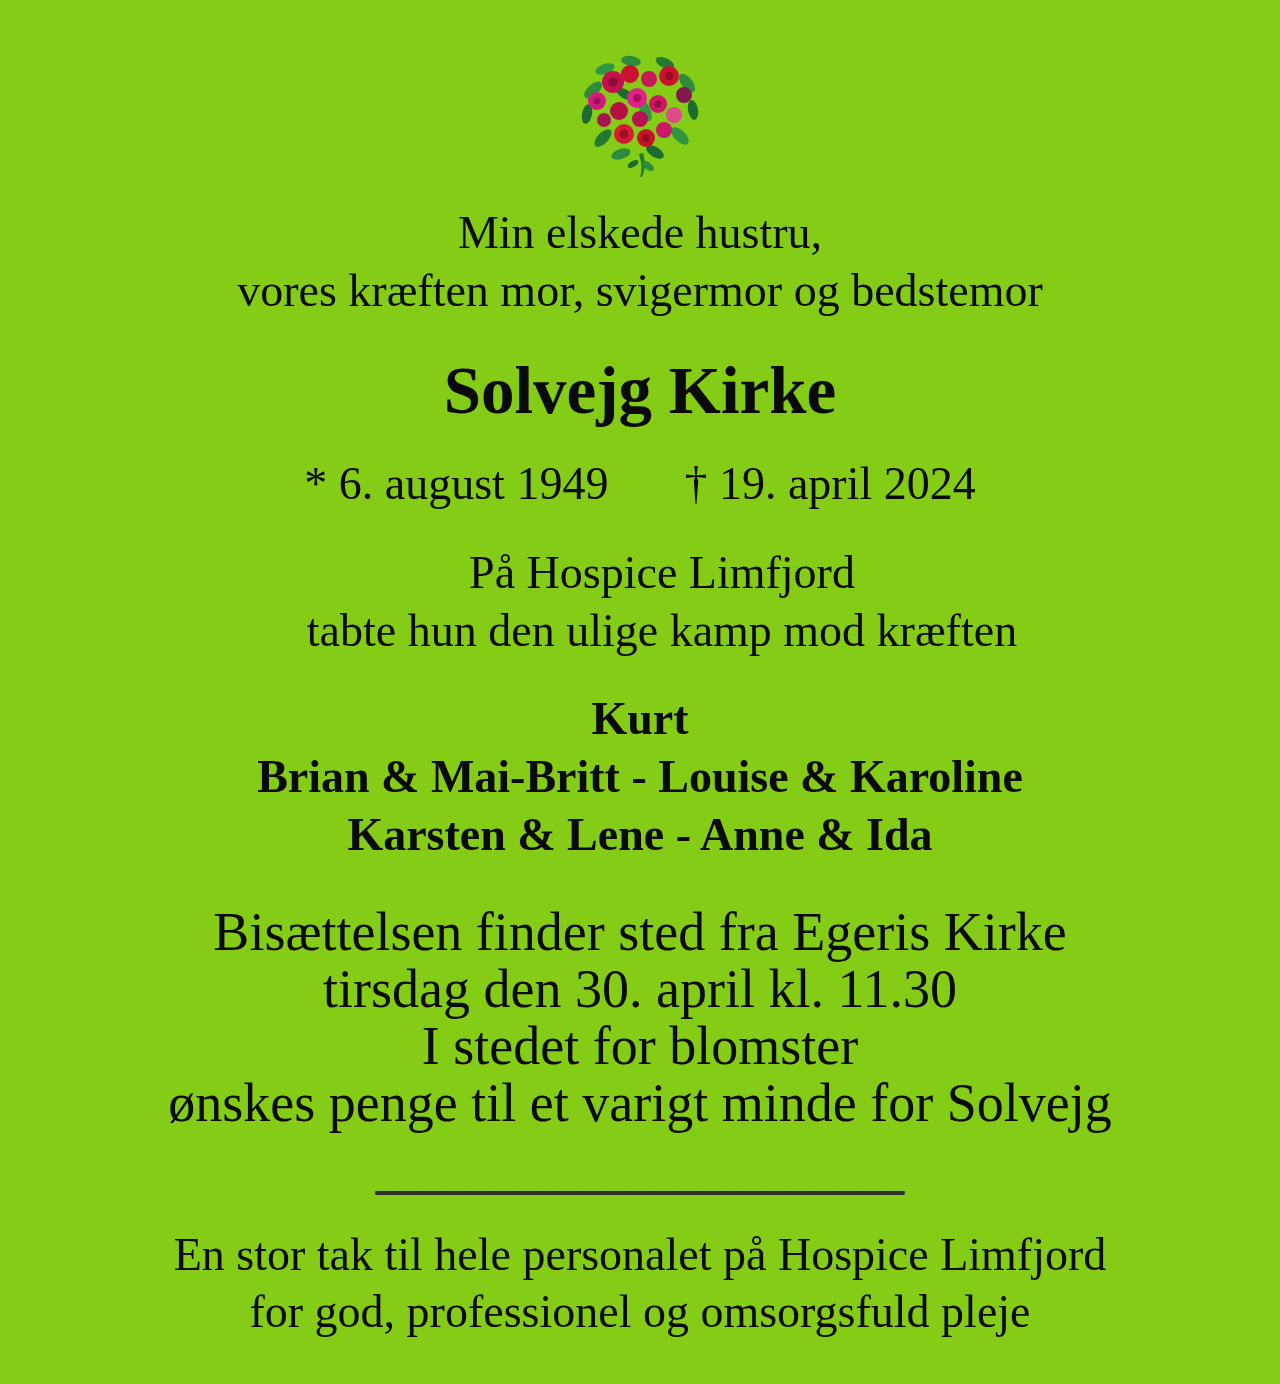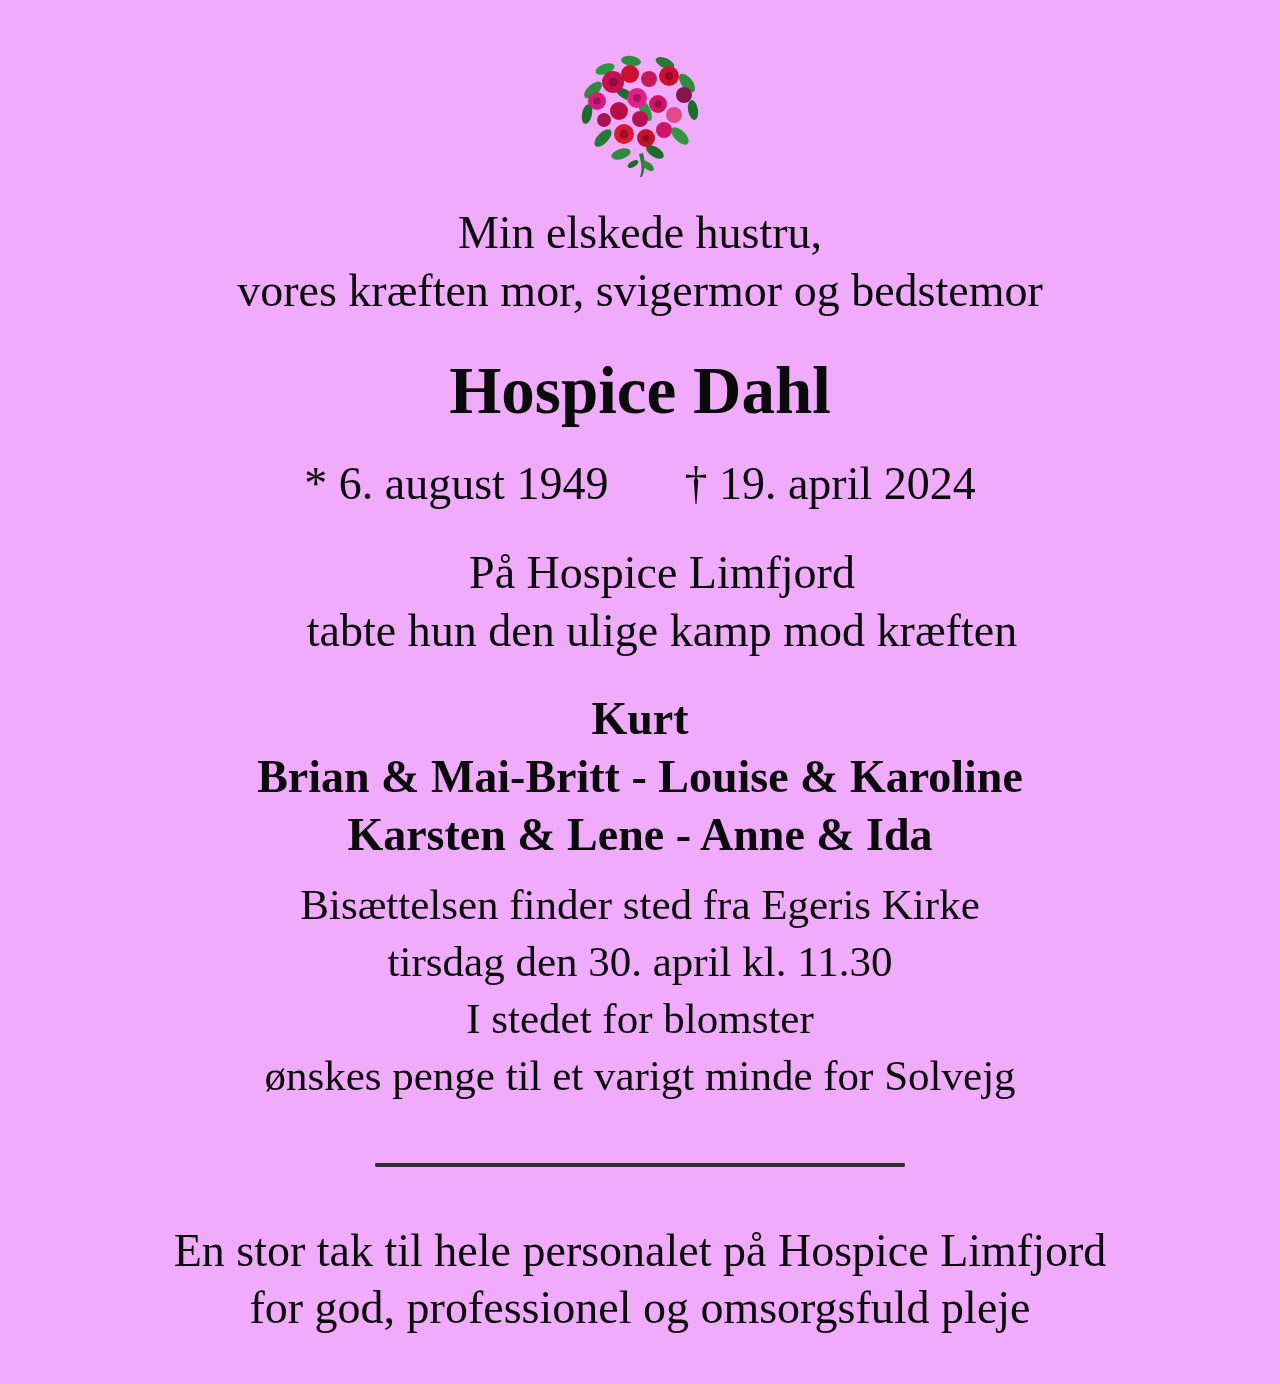--- a/index.html
+++ b/index.html
@@ -6,21 +6,21 @@
   html, body {
     margin: 0;
     padding: 0;
     background: #ffffff;
   }
   .page {
     position: relative;
     width: 1280px;
     height: 1384px;
     margin: 0 auto;
-    background: #f0abfc;
+    background: #84cc16;
     font-family: "Liberation Serif", "DejaVu Serif", serif;
     color: #0a0a0a;
     text-align: center;
     overflow: hidden;
   }
   .heart-wrap {
     margin: 52px auto 0;
     width: 122px;
     height: 126px;
   }
@@ -51,35 +51,35 @@
     line-height: 58px;
     padding-left: 44px;
   }
   .family {
     margin-top: 30px;
     font-size: 46px;
     line-height: 58px;
     font-weight: bold;
   }
   .ceremony {
-    margin-top: 12px;
-    font-size: 43px;
+    margin-top: 40px;
+    font-size: 54px;
     line-height: 57px;
   }
   .divider-row {
     margin-top: 6px;
     font-size: 46px;
     line-height: 70px;
     color: #2f2f2f;
     letter-spacing: 0;
     white-space: nowrap;
     text-decoration: underline;
   }
   .thanks {
-    margin-top: 42px;
+    margin-top: 18px;
     font-size: 46px;
     line-height: 57px;
   }
 </style>
 </head>
 <body>
 
 <div class="page">
 
   <div class="heart-wrap" aria-hidden="true">
@@ -130,21 +130,21 @@
         <circle cx="67" cy="86" r="3.5" fill="#8f0c24"></circle>
       </g>
     </svg>
   </div>
 
   <div class="intro">
     <div>Min elskede hustru,</div>
     <div>vores kræften mor, svigermor og bedstemor</div>
   </div>
 
-  <div class="deceased-name">Hospice Dahl</div>
+  <div class="deceased-name">Solvejg Kirke</div>
 
   <div class="dates">
     <span>* 6. august 1949</span>
     <span>† 19. april 2024</span>
   </div>
 
   <div class="location">
     <div>På Hospice Limfjord</div>
     <div>tabte hun den ulige kamp mod kræften</div>
   </div>

